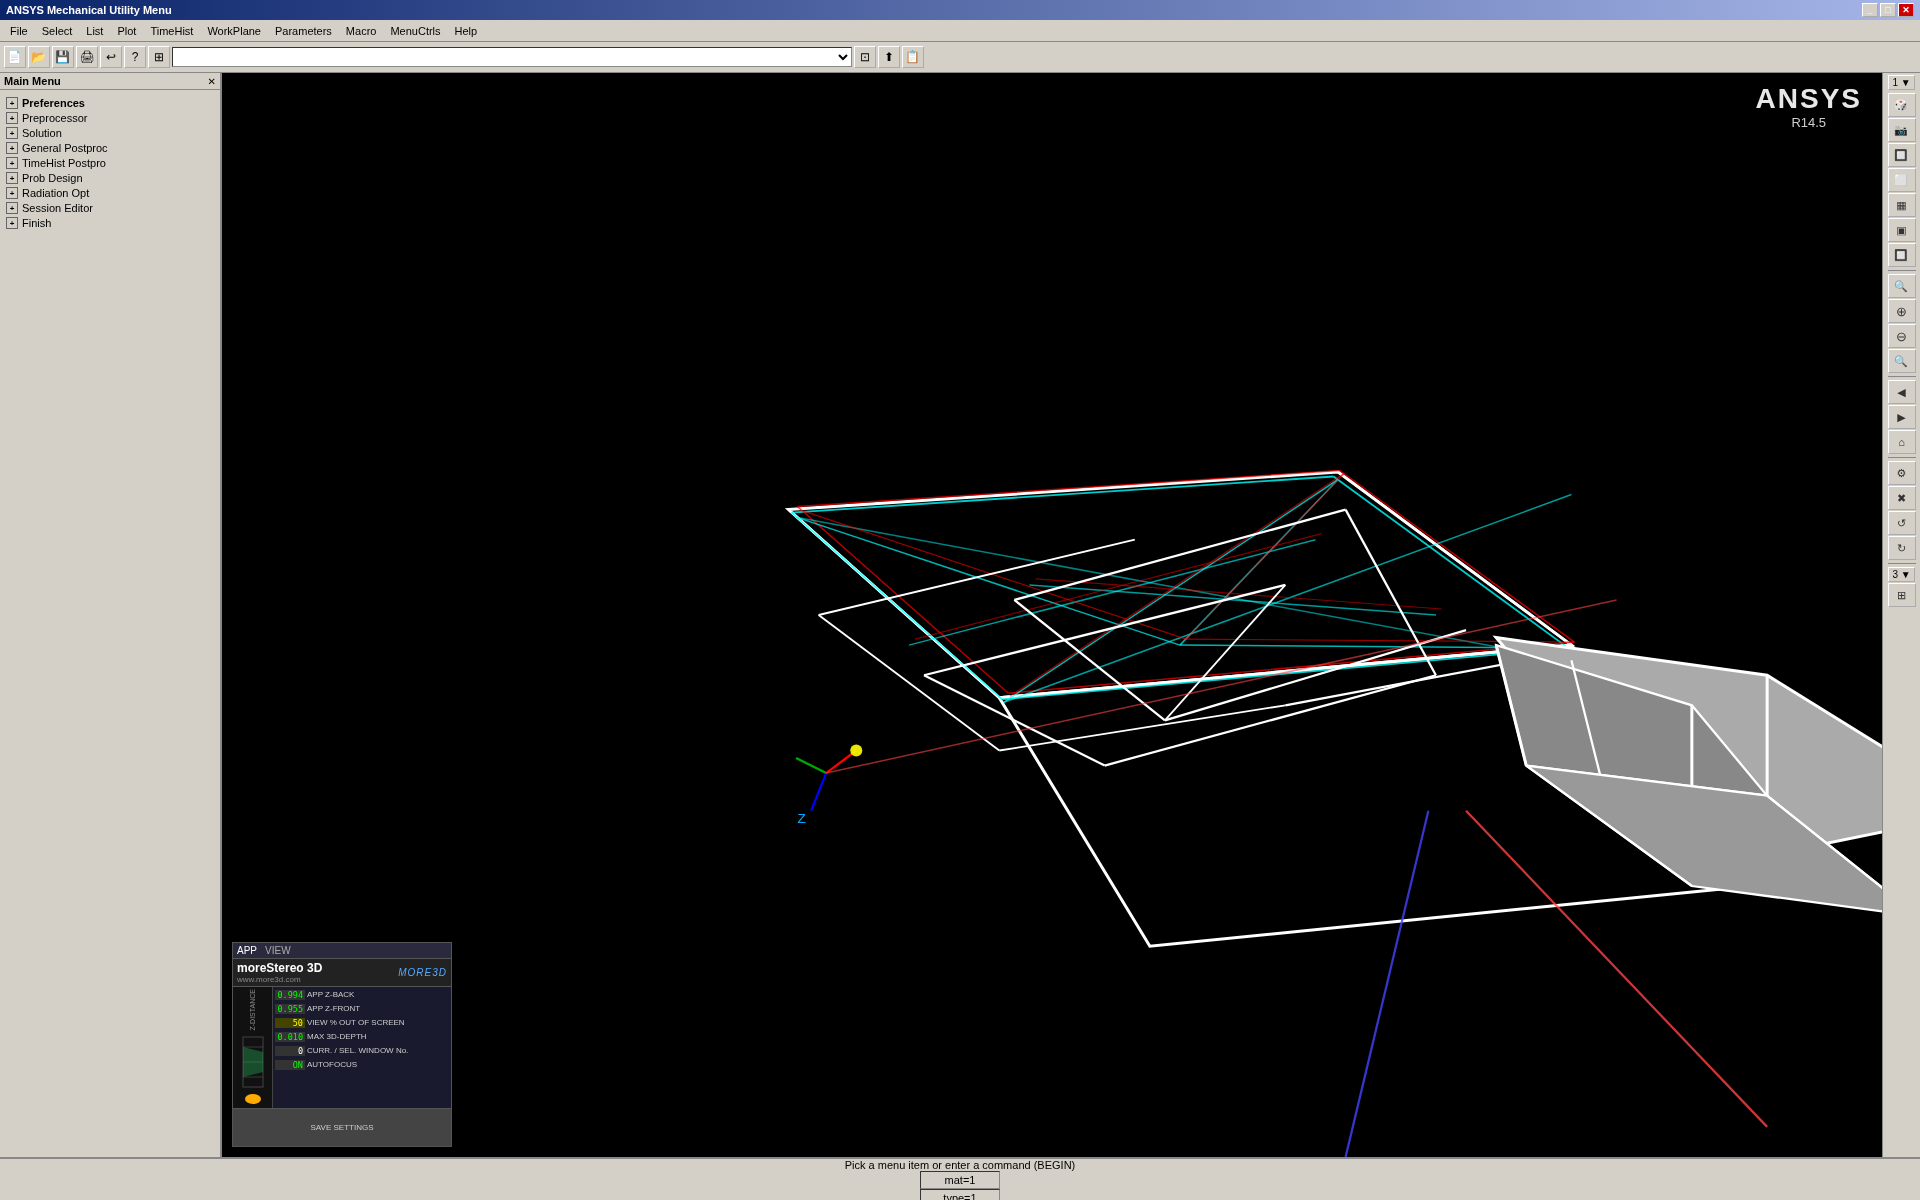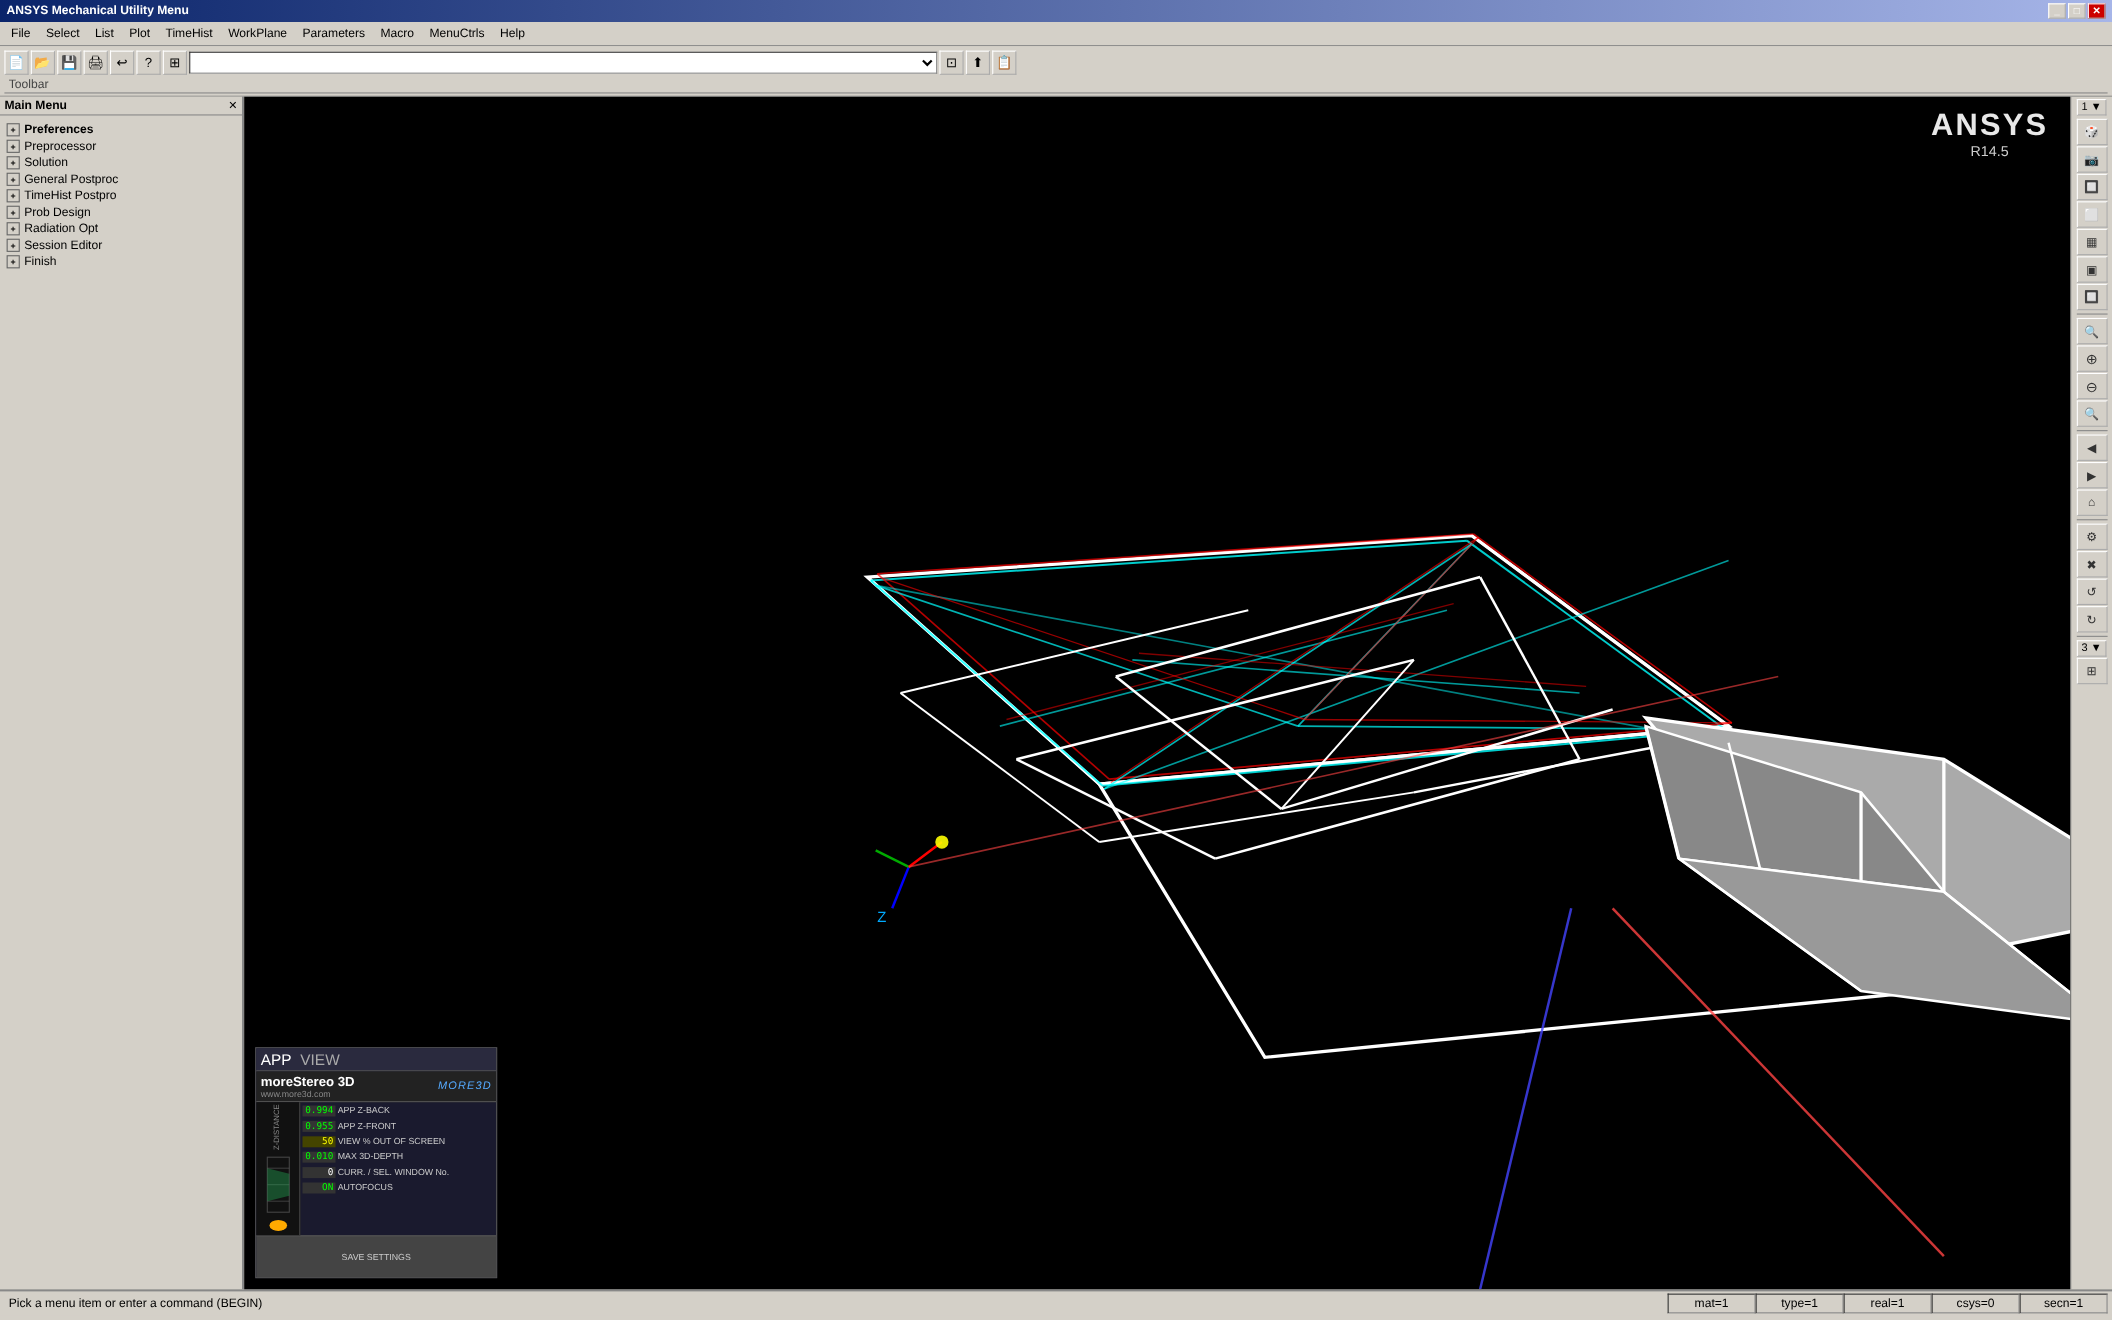--- a/index.html
+++ b/index.html
@@ -167,21 +167,21 @@
       font-size: 9px;
       color: #ccc;
     }
     #stereo-header {
       display: flex;
       background: #2a2a3e;
       padding: 2px 4px;
       gap: 8px;
       border-bottom: 1px solid #555;
     }
-    .stereo-tab { font-size: 14px; color: #aaa; cursor: pointer; }
+    .stereo-tab { font-size: 10px; color: #aaa; cursor: pointer; }
     .stereo-tab.active { color: #fff; }
     #stereo-title-row {
       background: #222;
       padding: 2px 4px;
       display: flex;
       align-items: center;
       justify-content: space-between;
       border-bottom: 1px solid #555;
     }
     .stereo-title { font-size: 12px; font-weight: bold; color: #fff; }
@@ -259,20 +259,21 @@
     
     #statusbar {
       background: #d4d0c8;
       border-top: 2px solid #888;
       height: 24px;
       display: flex;
       align-items: center;
       padding: 0 4px;
       font-size: 11px;
       gap: 0;
+      flex-direction: column;
     }
     .status-main {
       flex: 1;
       padding: 0 4px;
       font-size: 11px;
     }
     .status-cell {
       border: 1px inset #888;
       padding: 2px 8px;
       background: #d4d0c8;
@@ -318,21 +319,20 @@
     <div class="tool-btn">↩</div>
     <div class="tool-btn">?</div>
     <div class="tool-btn">⊞</div>
     <select id="toolbar-dropdown">
       <option value=""></option>
     </select>
     <div class="tool-btn">⊡</div>
     <div class="tool-btn">⬆</div>
     <div class="tool-btn">📋</div>
   </div>
-  <div class="toolbar-label">Toolbar</div>
 </div>
 
 <div id="main-content">
 
   <div id="left-panel">
     <div id="panel-header">
       <span id="panel-header-title">Main Menu</span>
       <span id="panel-close">✕</span>
     </div>
     <div id="menu-list">

